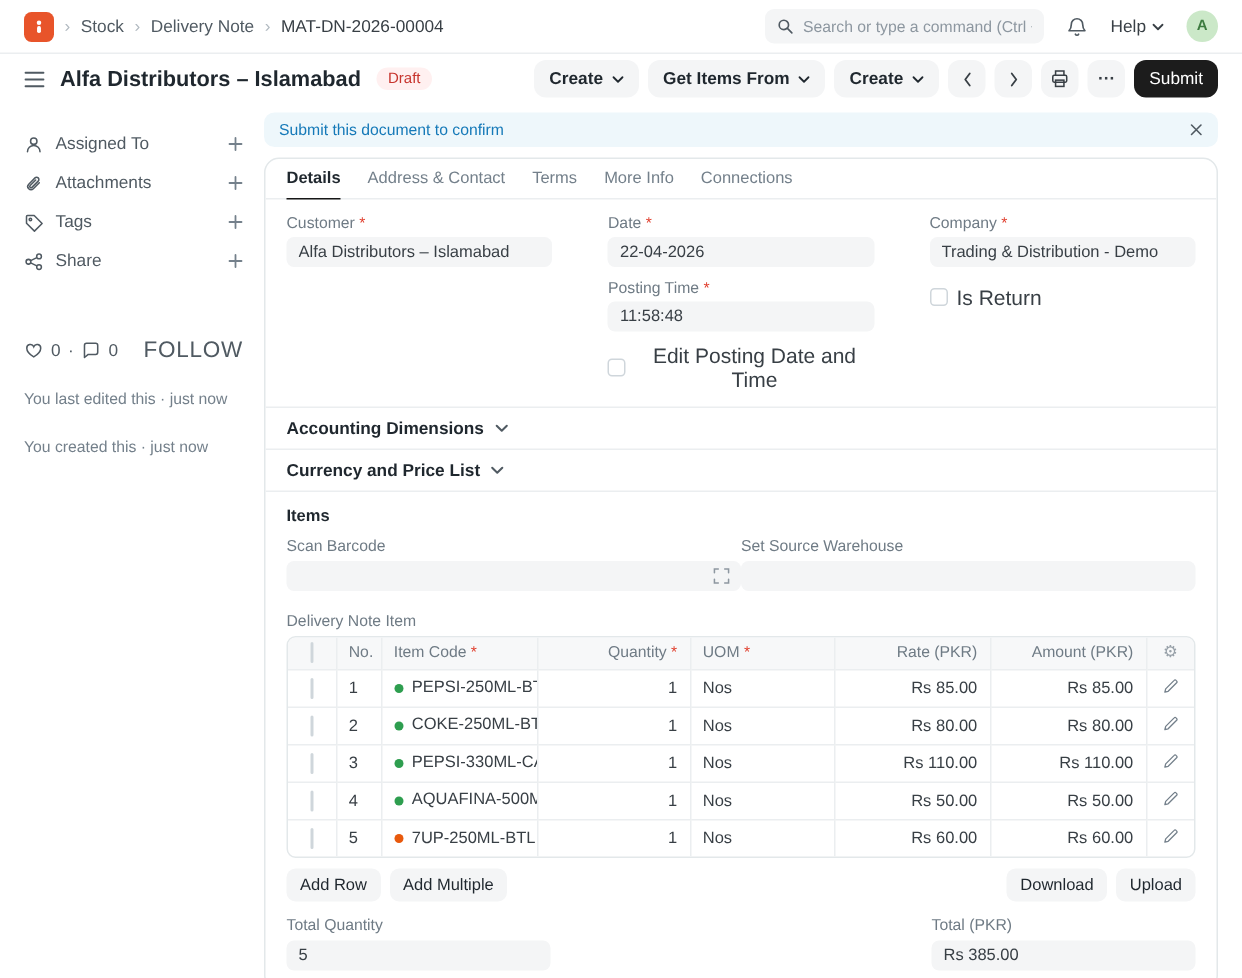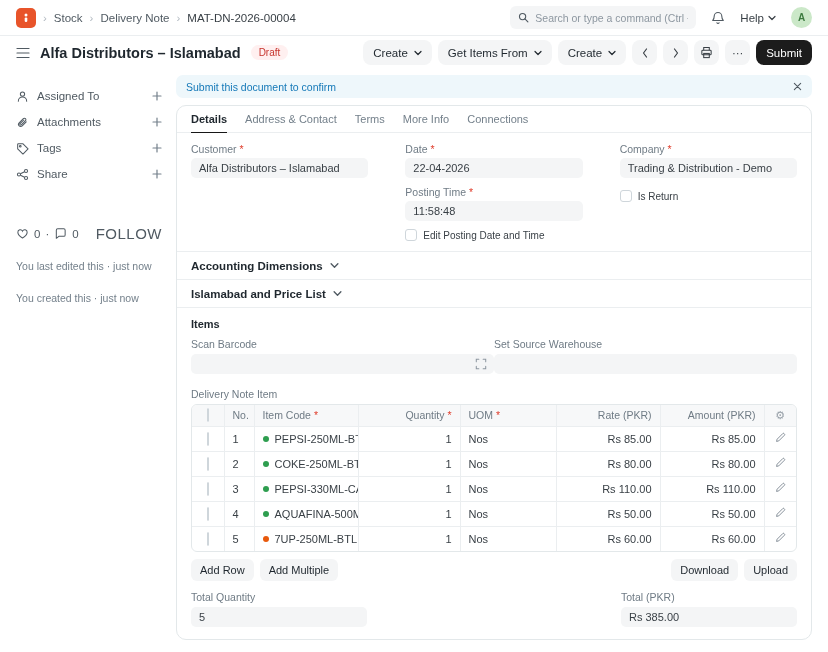--- a/index.html
+++ b/index.html
@@ -27,21 +27,21 @@
   .icon-muted{color:#505a62;}
   .help{display:flex;align-items:center;gap:4px;font-size:11.5px;color:#383f45;cursor:pointer;}
   .avatar{width:21px;height:21px;border-radius:50%;background:var(--avatar-bg,#cbe8c8);color:var(--avatar-text,#3c7b3f);display:flex;align-items:center;justify-content:center;font-size:10px;font-weight:bold;cursor:pointer;}
   
   .page-head{height:33px;display:flex;align-items:center;justify-content:space-between;padding:0 16px;}
   .ph-left{display:flex;align-items:center;gap:10px;}
   .menu-btn{color:#505a62;cursor:pointer;}
   h1{font-size:14.5px;font-weight:700;color:#1f272e;white-space:nowrap;}
   .badge{font-size:10px;padding:2px 8px;border-radius:9px;background:var(--draft-bg,#fff0f0);color:var(--draft-text,#c7342d);font-weight:500;}
   .ph-right{display:flex;align-items:center;gap:6px;}
-  .btn{height:25px;border:none;border-radius:8px;background:var(--input-bg);font-size:11.5px;color:var(--text);display:inline-flex;align-items:center;gap:6px;padding:0 10px;font-family:inherit;cursor:pointer;white-space:nowrap;}
+  .btn{height:25px;border:none;border-radius:8px;background:var(--input-bg);font-size:11.5px;color:var(--text);display:inline-flex;align-items:center;gap:6px;padding:0 10px;font-family:inherit;cursor:pointer;white-space:nowrap;font-weight:bold;}
   .btn-icon{width:25px;padding:0;justify-content:center;color:#383f45;}
   .btn-submit{background:var(--submit-bg,#1c1c1c);color:#fff;font-weight:500;}
   
   .layout{display:flex;gap:14px;padding:6px 16px 0;}
   .sidebar{width:146px;flex-shrink:0;padding-top:8px;}
   .side-row{display:flex;align-items:center;gap:8px;height:26px;color:#505a62;font-size:11.5px;}
   .side-row .plus{margin-left:auto;color:#74808b;cursor:pointer;}
   .side-likes{display:flex;align-items:center;gap:5px;margin-top:26px;padding-top:12px;font-size:11.5px;color:#505a62;}
   .follow{margin-left:auto;font-size:15px;letter-spacing:.5px;color:#505a62;cursor:pointer;}
   .side-note{margin-top:16px;font-size:10.5px;color:#74808b;line-height:1.55;}
@@ -54,23 +54,23 @@
   .tabs{display:flex;gap:18px;padding:0 14px;border-bottom:1px solid var(--border);height:27px;}
   .tab{font-size:11px;color:var(--muted);display:flex;align-items:center;cursor:pointer;border-bottom:1px solid transparent;margin-bottom:-1px;}
   .tab.active{color:var(--text);font-weight:600;border-bottom-color:#171717;}
   .form-grid{display:grid;grid-template-columns:1fr 1fr 1fr;column-gap:22px;padding:10px 14px 10px;gap:37px;}
   .field{margin-bottom:8px;}
   .label{font-size:10.5px;color:var(--label);margin-bottom:3px;}
   .req{color:var(--req);}
   .control{width:100%;height:20px;border:none;background:var(--input-bg);border-radius:5px;padding:0 8px;font-size:11px;color:#383f45;font-family:inherit;outline:none;}
   .control-wrap{position:relative;}
   .control-wrap .end-icon{position:absolute;right:7px;top:4px;color:#8d97a0;cursor:pointer;}
-  .checkbox-row{display:flex;align-items:center;gap:6px;font-size:10px;color:#383f45;}
+  .checkbox-row{display:flex;align-items:center;gap:6px;font-size:14px;color:#383f45;}
   .checkbox{width:12px;height:12px;border:1px solid #cfd6db;border-radius:3px;background:#fff;flex-shrink:0;cursor:pointer;}
-  .mt8{margin-top:8px;} .mt12{margin-top:12px;}
+  .mt8{margin-top:8px;text-align:center;} .mt12{margin-top:12px;}
   .collapse-row{display:flex;align-items:center;gap:7px;padding:0 14px;height:28px;border-top:1px solid var(--border);font-size:11.5px;font-weight:700;color:var(--text);cursor:pointer;}
   .collapse-row .chev{color:#505a62;}
   
   .items-sec{border-top:1px solid var(--border);padding:10px 14px 12px;}
   .items-title{font-size:11px;font-weight:700;margin-bottom:8px;}
   .two-col{display:grid;grid-template-columns:1fr 1fr;margin-bottom:14px;}
   .grid-label{font-size:10.5px;color:var(--label);margin-bottom:4px;}
   .grid-wrap{border:1px solid #e3e8ea;border-radius:6px;overflow:hidden;}
   table{width:100%;border-collapse:collapse;font-size:11px;table-layout:fixed;}
   th{background:#f7f8f9;font-weight:400;font-size:10.5px;color:var(--label);height:21px;padding:0 8px;border-bottom:1px solid var(--border);border-right:1px solid var(--border);text-align:left;}
@@ -333,21 +333,21 @@
 
       <div class="collapse-row">
         <span>Accounting Dimensions</span>
         <span class="chev">
             <svg viewBox="0 0 8 6" width="9" height="7" fill="none" stroke="currentColor" stroke-width="1.2" stroke-linecap="round" stroke-linejoin="round">
               <path d="M1 1.5 4 4.5 7 1.5"></path>
             </svg>
           </span>
       </div>
       <div class="collapse-row">
-        <span>Islamabad and Price List</span>
+        <span>Currency and Price List</span>
         <span class="chev">
             <svg viewBox="0 0 8 6" width="9" height="7" fill="none" stroke="currentColor" stroke-width="1.2" stroke-linecap="round" stroke-linejoin="round">
               <path d="M1 1.5 4 4.5 7 1.5"></path>
             </svg>
           </span>
       </div>
 
       <div class="items-sec">
         <div class="items-title">Items</div>
 

